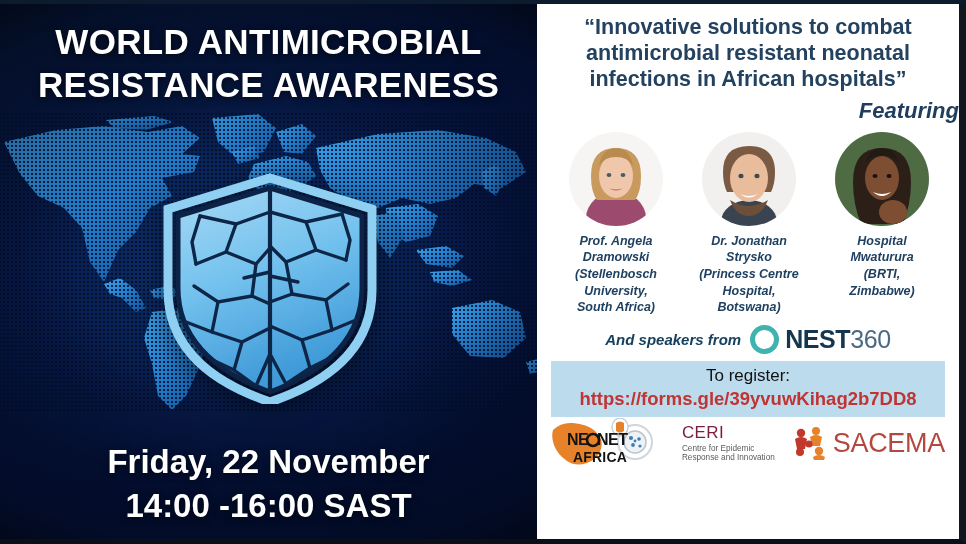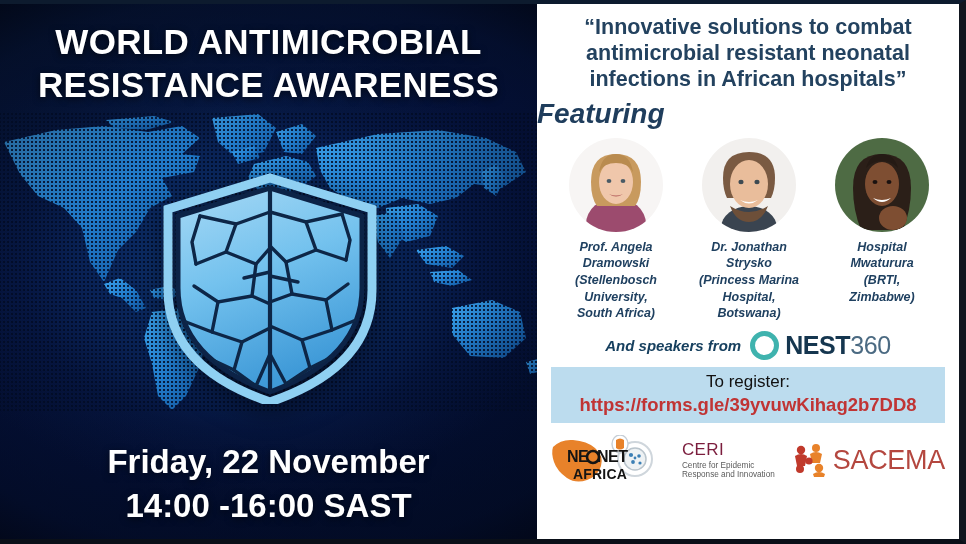--- a/index.html
+++ b/index.html
@@ -58,22 +58,22 @@
   #right{
     position:absolute;left:537px;top:0;width:422px;height:544px;
     background:#ffffff;overflow:hidden;
   }
   #talk-title{
     margin:10px 6px 0 6px;text-align:center;color:#23425f;
     font-weight:bold;font-size:21.5px;line-height:1.22;
   }
   #talk-title span{display:block;}
   #featuring{
-    margin-top:5px;text-align:left;color:#1f3d5c;
-    font-weight:bold;font-style:italic;font-size:28px;
+    margin-top:5px;text-align:right;color:#1f3d5c;
+    font-weight:bold;font-style:italic;font-size:22px;
   }
 
   #speakers{
     display:flex;justify-content:space-between;
     margin:8px 12px 0 14px;
   }
   .speaker{width:130px;text-align:center;}
   .photo{
     width:94px;height:94px;border-radius:50%;margin:0 auto;
     overflow:hidden;position:relative;
@@ -104,21 +104,21 @@
 
   #register-box{
     margin:7px 14px 0 14px;background:#bcdcee;
     padding:5px 6px 7px 6px;text-align:center;
   }
   #reg-label{color:#111111;font-size:17px;line-height:1.2;}
   #reg-url{color:#c03434;font-size:18.5px;font-weight:bold;margin-top:2px;line-height:1.2;}
 
   #logos{
     display:flex;align-items:center;justify-content:space-between;
-    margin:12px 14px 0 10px;
+    margin:1px 14px 0 10px;
   }
   .logo-neonet{display:flex;align-items:center;gap:1px;}
   .logo-neonet svg{display:block;}
   .logo-ceri{line-height:1.08;}
   .ceri-top{color:#7b1d3d;font-weight:normal;font-size:17px;letter-spacing:.4px;}
   .ceri-sub{color:#5b5b5b;font-size:8.2px;margin-top:2px;}
   .ceri-sub span{display:block;}
   .logo-sacema{display:flex;align-items:center;gap:3px;}
   .sacema-word{color:#b4473f;font-size:27px;letter-spacing:-.3px;}
 </style>
@@ -285,21 +285,21 @@
             <ellipse cx="47" cy="46" rx="19" ry="24" fill="#e9bd9b"></ellipse>
             <path d="M28,68 q19,12 38,0 q-6,16 -19,16 q-13,0 -19,-16Z" fill="#6d4f39"></path>
             <ellipse cx="39" cy="44" rx="2.6" ry="2.2" fill="#3d4a52"></ellipse>
             <ellipse cx="55" cy="44" rx="2.6" ry="2.2" fill="#3d4a52"></ellipse>
             <path d="M38,62 q9,7 18,0 q-9,4 -18,0Z" fill="#ffffff"></path>
           </svg>
         </div>
         <div class="sp-name">
           <span>Dr. Jonathan</span>
           <span>Strysko</span>
-          <span>(Princess Marina</span>
+          <span>(Princess Centre</span>
           <span>Hospital,</span>
           <span>Botswana)</span>
         </div>
       </div>
 
       <div class="speaker">
         <div class="photo">
           <svg viewBox="0 0 94 94" aria-hidden="true">
             <rect width="94" height="94" fill="#4e6b44"></rect>
             <path d="M18,50 q0,-34 29,-34 q29,0 29,34 q0,22 -8,42 l-42,0 q-8,-20 -8,-42Z" fill="#2b1f18"></path>

